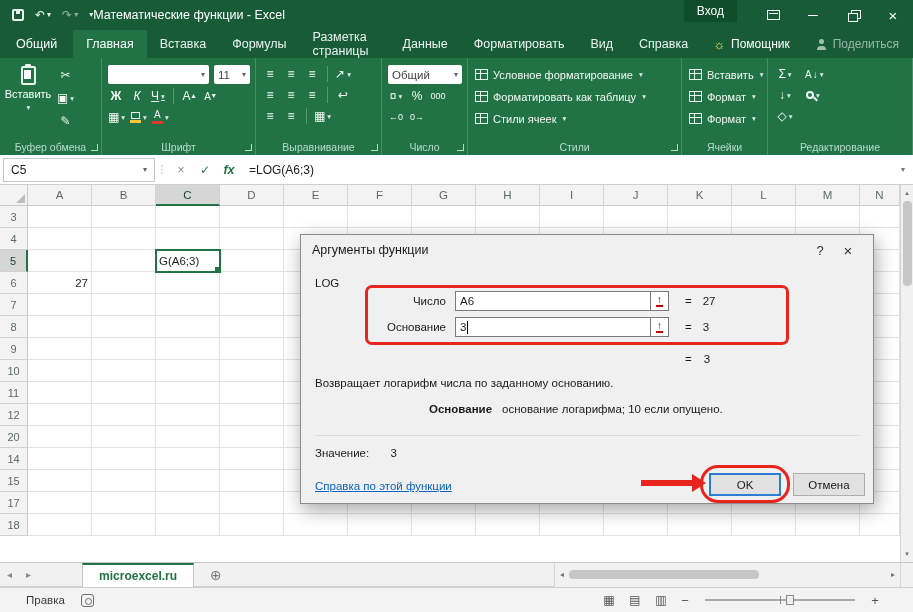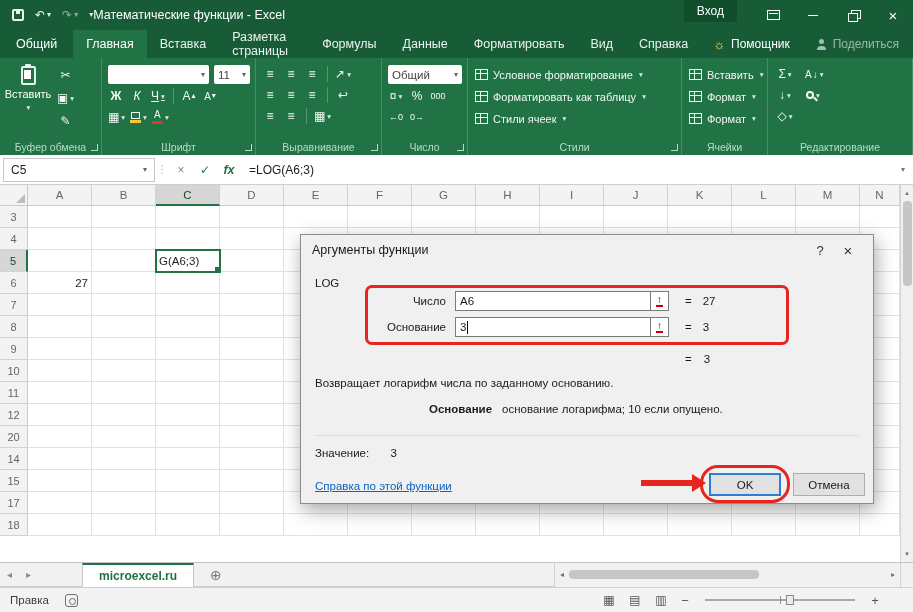--- a/index.html
+++ b/index.html
@@ -108,21 +108,21 @@
 .stab{height:24px;margin-left:44px;background:#fff;border-left:1px solid #c6c6c6;border-right:1px solid #c6c6c6;border-top:2px solid #217346;display:flex;align-items:center;padding:0 16px;color:#217346;font-weight:bold;font-size:12px}
 .addsheet{margin-left:16px;color:#7a7a7a;font-size:14px}
 .hscroll{margin-left:auto;display:flex;align-items:center;height:24px;width:346px;background:#f1f1f1;border-left:1px solid #d4d4d4}
 .harr{color:#707070;font-size:8px;padding:0 5px}
 .htrack{flex:1;height:24px;display:flex;align-items:center}
 .hthumb{height:9px;width:190px;background:#c6c6c6;border-radius:4px}
 .cornersq{width:13px;height:24px;background:#f1f1f1;border-left:1px solid #d4d4d4}
 
 
 .status{position:absolute;left:0;top:587px;width:913px;height:25px;background:#f3f3f3;border-top:1px solid #d0d0d0;display:flex;align-items:center;font-size:11.5px;color:#3c3c3c;z-index:5}
-.mode{padding-left:10px}
+.mode{padding-left:26px}
 .acc{width:13px;height:13px;border:1px solid #6f6f6f;border-radius:3px;margin-left:16px;position:relative}
 .acc::after{content:"";position:absolute;left:3px;top:3px;width:5px;height:5px;border-radius:50%;border:1px solid #6f6f6f}
 .sright{margin-left:auto;display:flex;align-items:center;gap:6px;padding-right:30px}
 .vbtn{width:20px;text-align:center;color:#555;font-size:12px}
 .zbtn{width:16px;text-align:center;color:#555;font-size:13px}
 .ztrack{width:150px;height:2px;background:#a9a9a9;position:relative;margin:0 6px}
 .ztick{position:absolute;left:50%;top:-3px;width:1px;height:8px;background:#8a8a8a}
 .zthumb{position:absolute;left:54%;top:-4px;width:8px;height:10px;background:#ececec;border:1px solid #8a8a8a}
 
 
@@ -189,22 +189,22 @@
       </span>
     <span class="wbtn closex">×</span>
   </div>
 </div>
 
 <div class="tabrow">
   <div class="tab-file">Общий</div>
   <div class="rtablist">
       <div class="rtab active">Главная</div>
       <div class="rtab">Вставка</div>
+      <div class="rtab">Формулы</div>
       <div class="rtab">Разметка страницы</div>
-      <div class="rtab">Формулы</div>
       <div class="rtab">Данные</div>
       <div class="rtab">Форматировать</div>
       <div class="rtab">Вид</div>
       <div class="rtab">Справка</div>
     </div>
   <div class="tab-assistant">
     <span class="bulb">☼</span>
     <span>Помощник</span>
   </div>
   <div class="tab-share">

